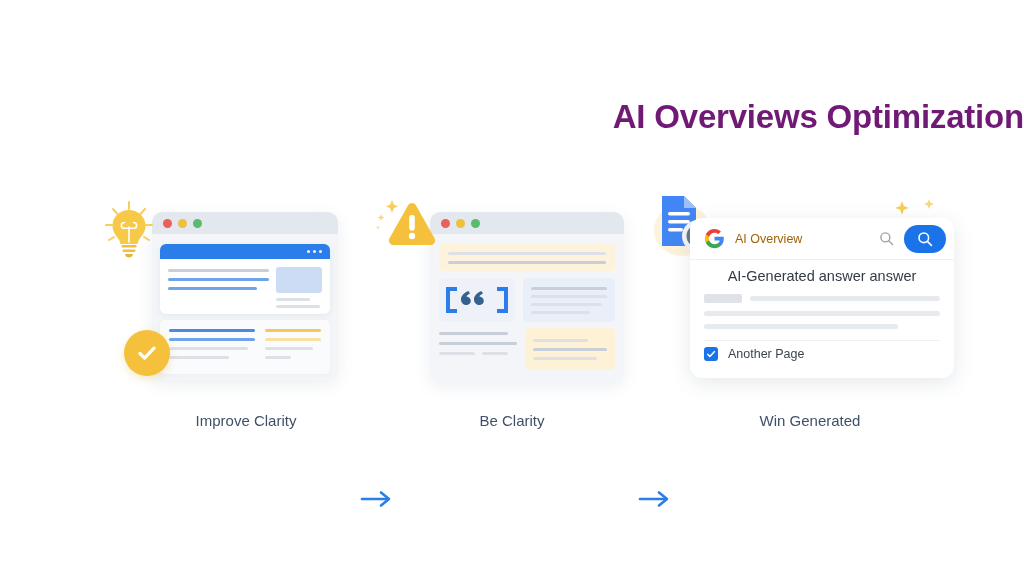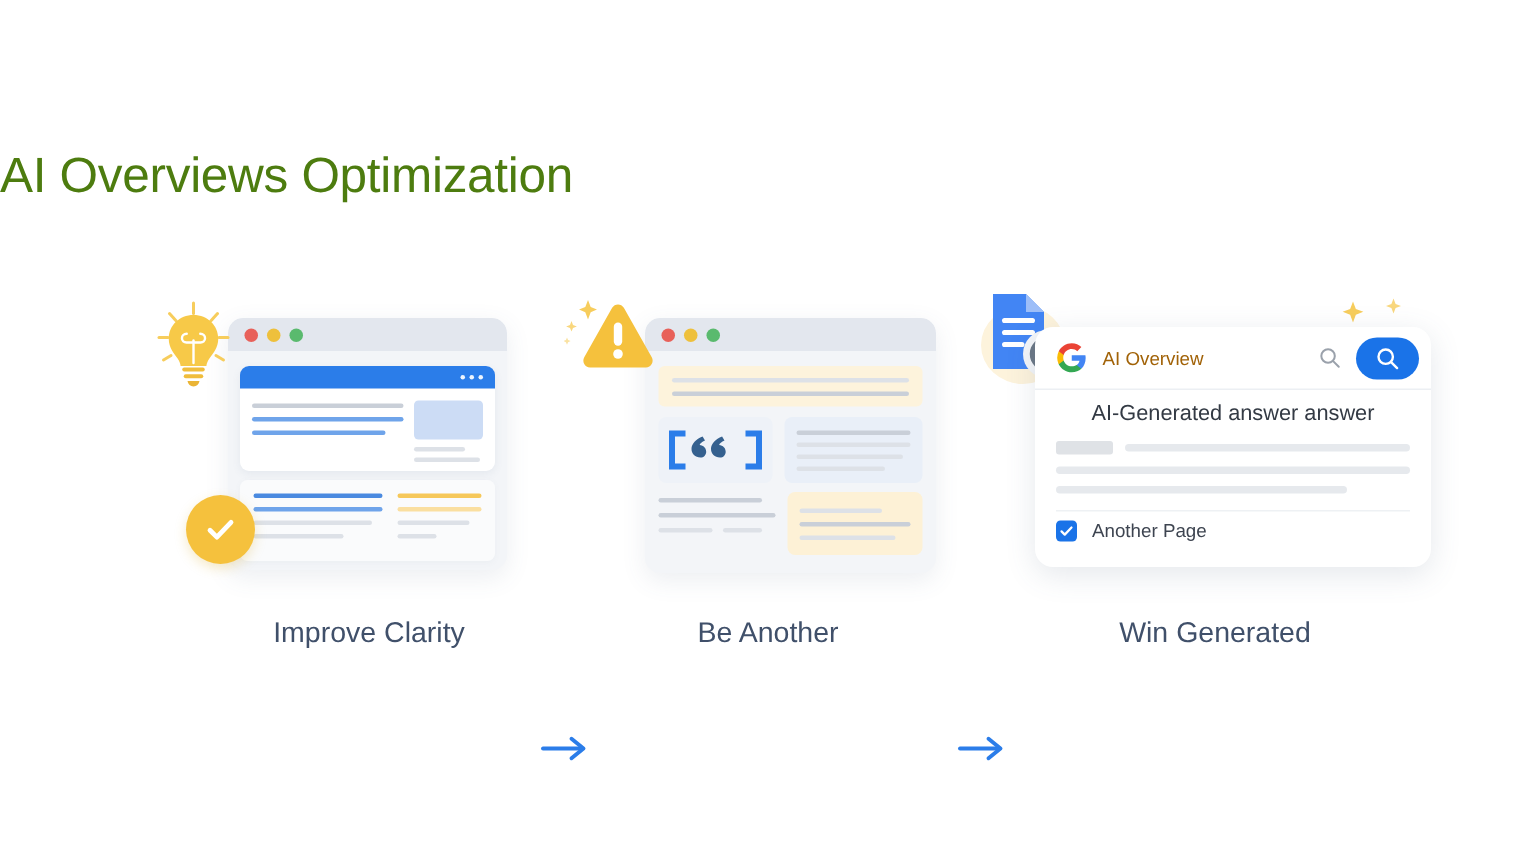--- a/index.html
+++ b/index.html
@@ -7,38 +7,38 @@
     width: 1024px; height: 576px;
     background: #ffffff;
     font-family: "Liberation Sans", sans-serif;
     overflow: hidden;
   }
   .stage { position: relative; width: 1024px; height: 576px; background: #fff; }
 
   
   .page-title {
     position: absolute; top: 98px; left: 0; width: 1024px;
-    text-align: left;
-    font-size: 33px; font-weight: 400; letter-spacing: -0.2px;
-    color: #4d7c0f;
+    text-align: right;
+    font-size: 33px; font-weight: 700; letter-spacing: -0.2px;
+    color: #701a75;
   }
 
   
   .steps {
     position: absolute; top: 190px; left: 0; width: 1024px; height: 250px;
   }
   .step { position: absolute; top: 0; }
   .step-1 { left: 96px; width: 256px; }
   .step-2 { left: 384px; width: 256px; }
   .step-3 { left: 640px; width: 330px; }
 
   .step-label {
     position: absolute; top: 222px; width: 100%;
     text-align: center;
-    font-size: 19px; color: #40506a; font-weight: 400;
+    font-size: 15px; color: #40506a; font-weight: 400;
   }
   .step-1 .step-label { left: 0; width: 300px; }
   .step-2 .step-label { left: -12px; width: 280px; }
   .step-3 .step-label { left: 20px; width: 300px; }
 
   
   .arrow {
     position: absolute; top: 296px; width: 34px; height: 26px;
   }
   .arrow-1 { left: 360px; }
@@ -330,21 +330,21 @@
         <path d="M5 16l1 2.6 2.6 1-2.6 1L5 23l-1-2.4-2.6-1 2.6-1z" fill="#f9d77d"></path>
         <path d="M2 27l.7 1.7 1.7.7-1.7.7L2 31.8l-.7-1.7L-.4 29.4l1.7-.7z" fill="#fae2a2"></path>
       </svg>
 
       <svg class="warn" viewBox="0 0 56 50">
         <path d="M24.1 5.2c1.7-3 6.1-3 7.8 0l18.6 33c1.7 3-.5 6.8-3.9 6.8H9.4c-3.4 0-5.6-3.8-3.9-6.8z" fill="#f5c13d"></path>
         <rect x="25.2" y="15" width="5.6" height="15.5" rx="2.8" fill="#ffffff"></rect>
         <circle cx="28" cy="36" r="3.2" fill="#ffffff"></circle>
       </svg>
 
-      <div class="step-label">Be Another</div>
+      <div class="step-label">Be Clarity</div>
     </div>
 
     <svg class="arrow arrow-2" viewBox="0 0 34 26">
       <line x1="2" y1="13" x2="26" y2="13" stroke="#2b7de9" stroke-width="2.6" stroke-linecap="round"></line>
       <path d="M21 6.5L29 13l-8 6.5" stroke="#2b7de9" stroke-width="2.6" fill="none" stroke-linecap="round" stroke-linejoin="round"></path>
     </svg>
 
     <div class="step step-3">
 
       <svg class="doc-icon" viewBox="0 0 74 72">

